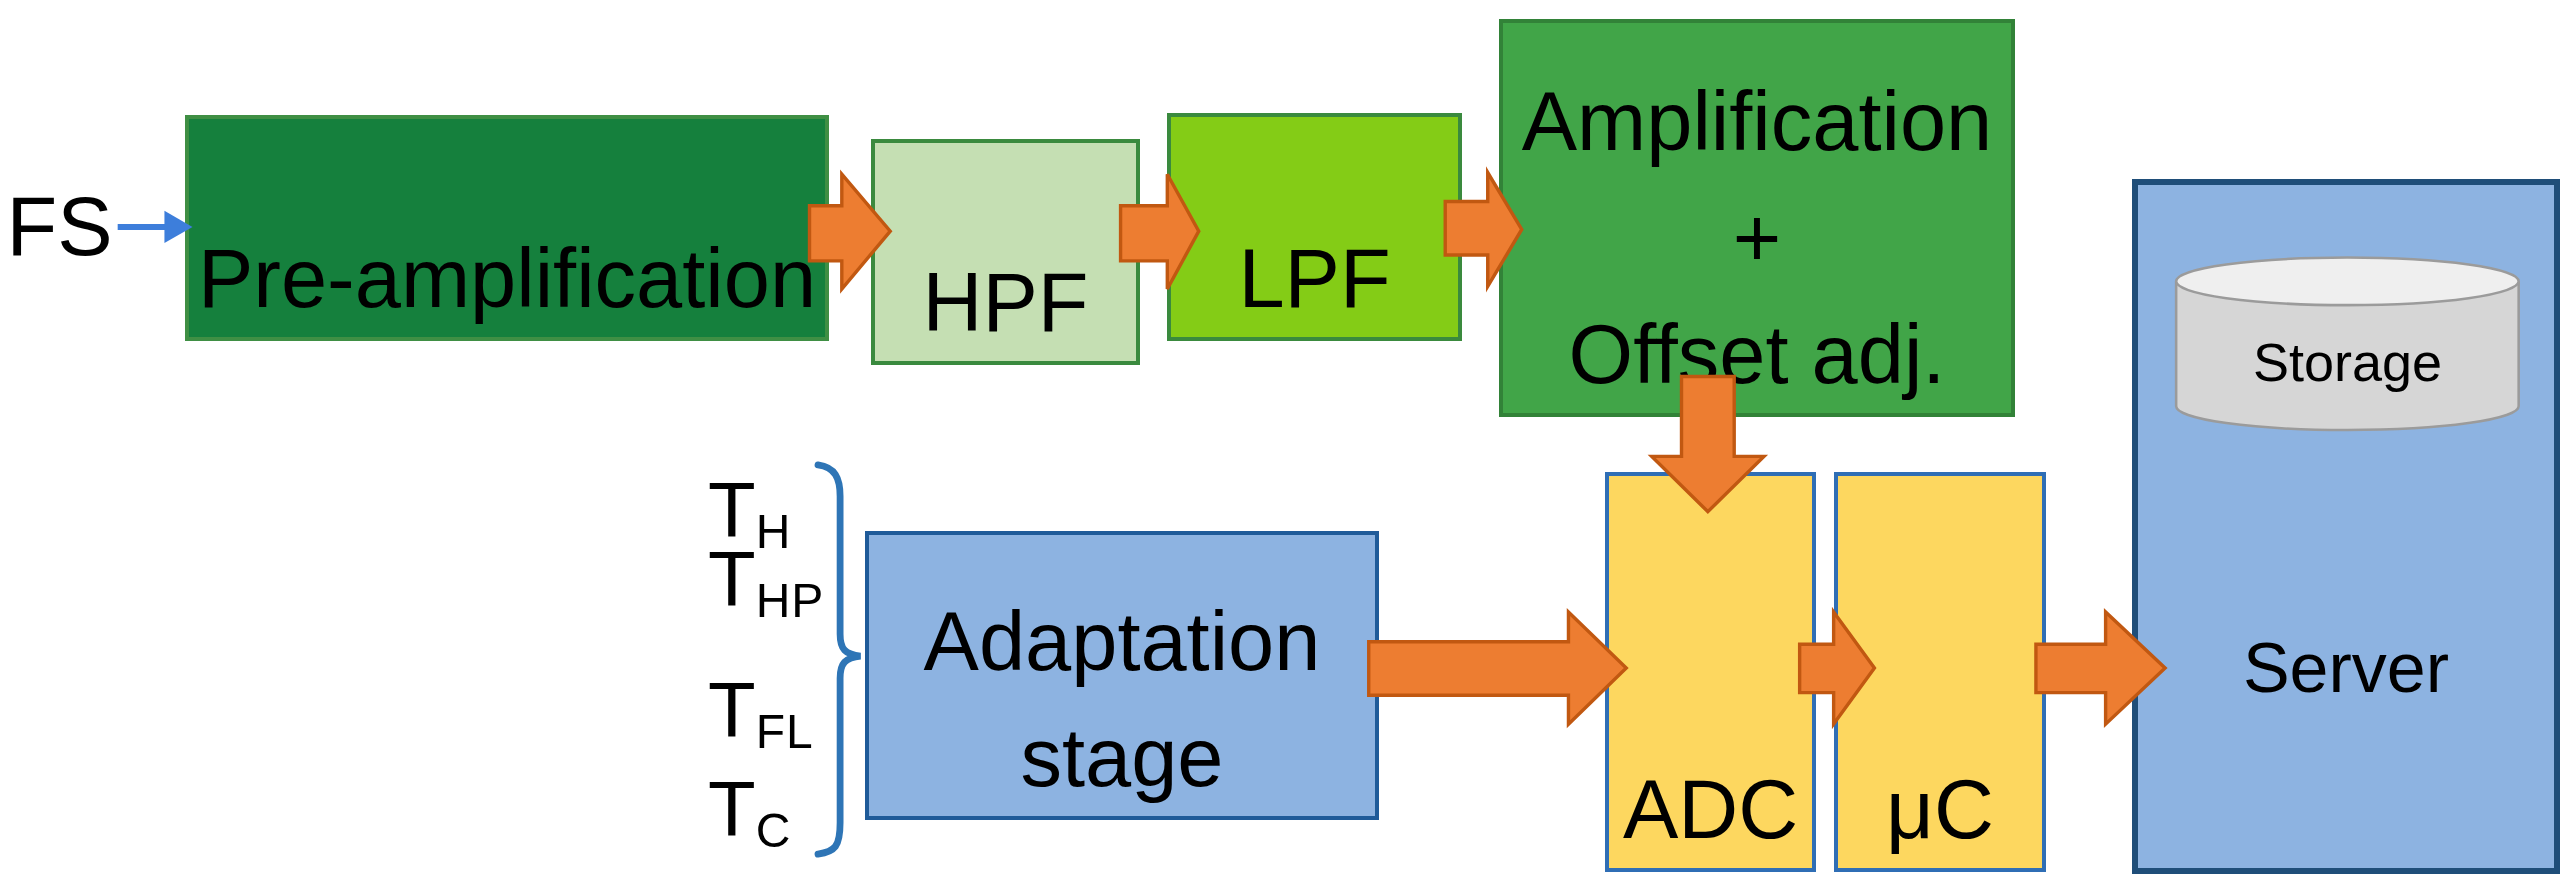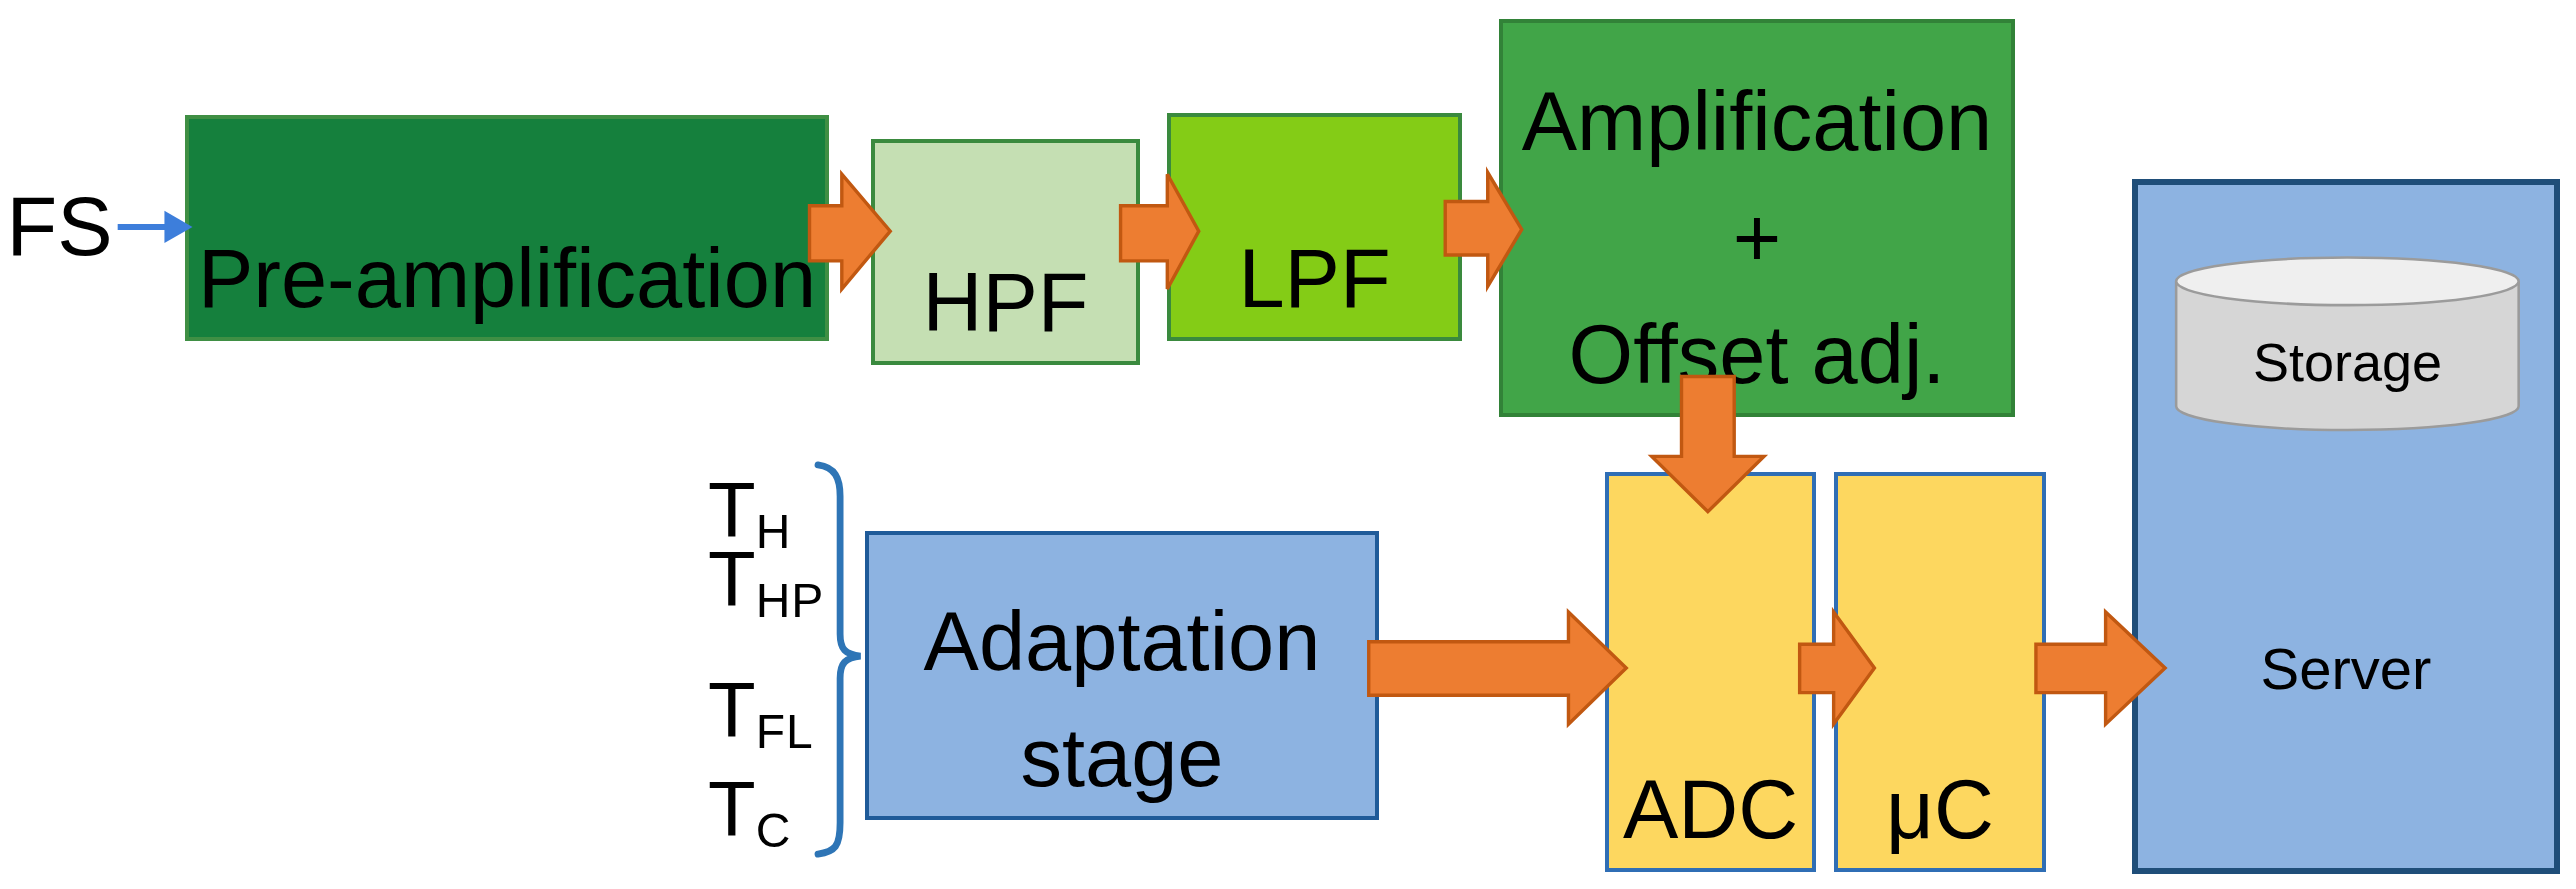--- a/index.html
+++ b/index.html
@@ -35,21 +35,21 @@
   .mcu{left:1834px;top:472px;width:212px;height:400px;background:#fdd75f;border:4.3px solid #2f6eb5;}
   
   .adaptation{left:865px;top:531px;width:514px;height:289px;background:#8db3e1;border:4.3px solid #1f5b99;}
   .server{left:2132px;top:179px;width:428px;height:695px;background:#8db3e1;border:6px solid #1f4e79;}
   .fs-label{
     position:absolute;left:0;top:185px;width:119px;height:83px;
     font-size:83px;line-height:83px;text-align:center;z-index:1;
   }
   .server-label{
     position:absolute;left:2132px;top:627px;width:428px;height:83px;
-    font-size:58px;line-height:83px;text-align:center;z-index:1;
+    font-size:70px;line-height:83px;text-align:center;z-index:1;
   }
   .storage-label{
     position:absolute;left:2176px;top:335px;width:343px;height:54px;
     font-size:54px;line-height:54px;text-align:center;z-index:6;
   }
   .t-row{
     position:absolute;left:708px;width:187px;height:102px;
     font-size:78px;line-height:102px;white-space:nowrap;z-index:1;
   }
   .t-row .t-sub{

